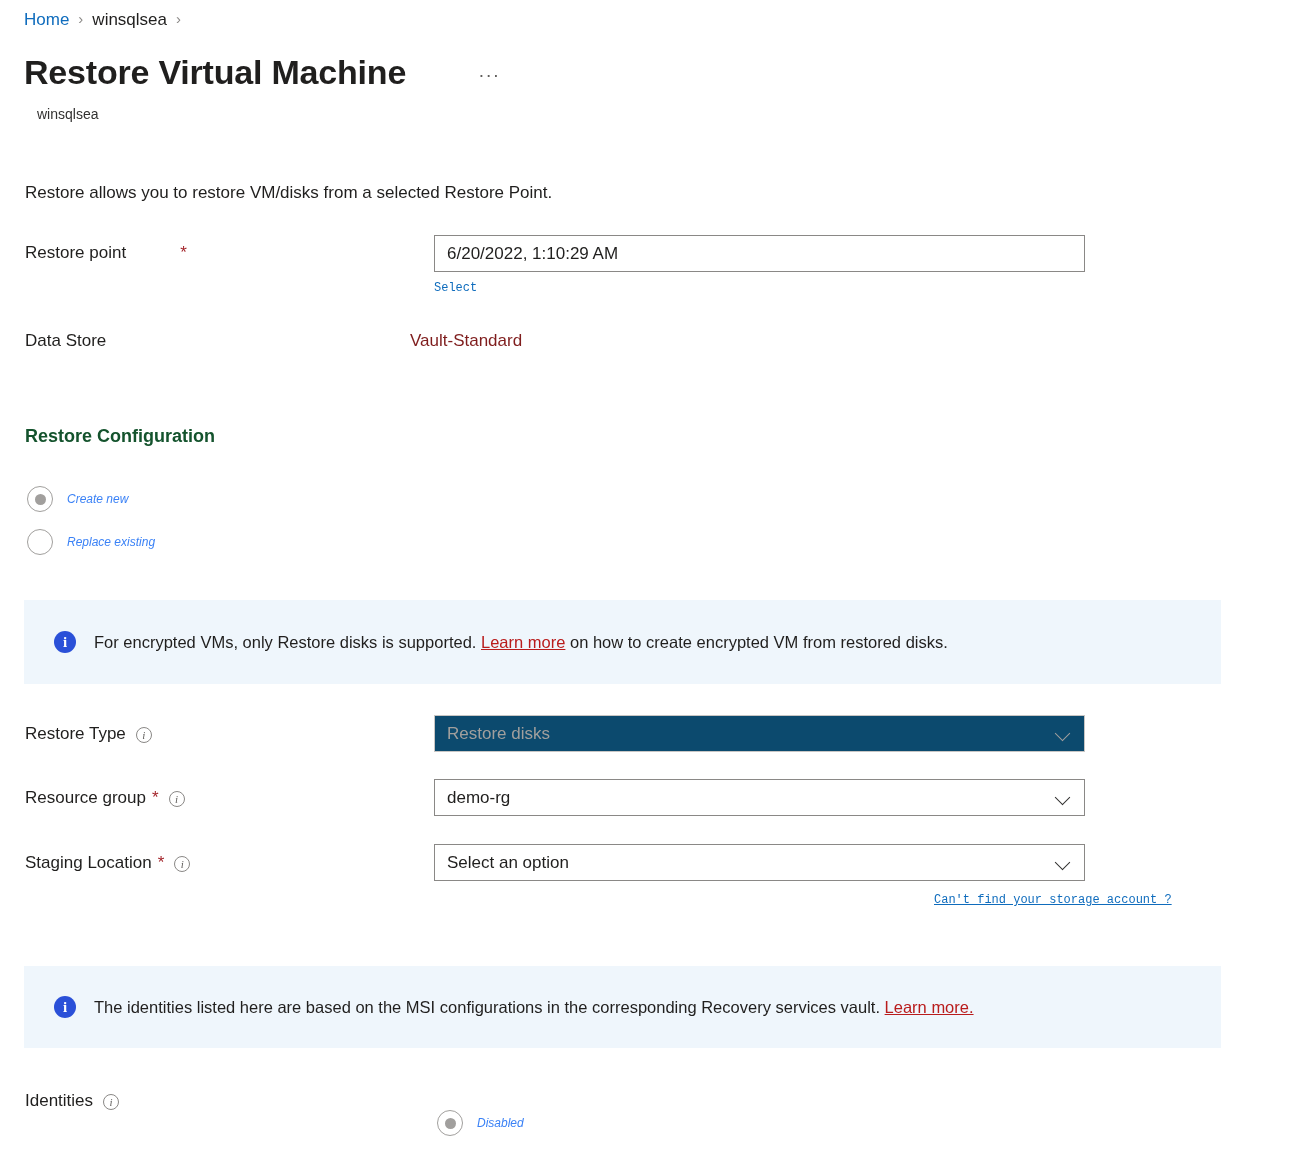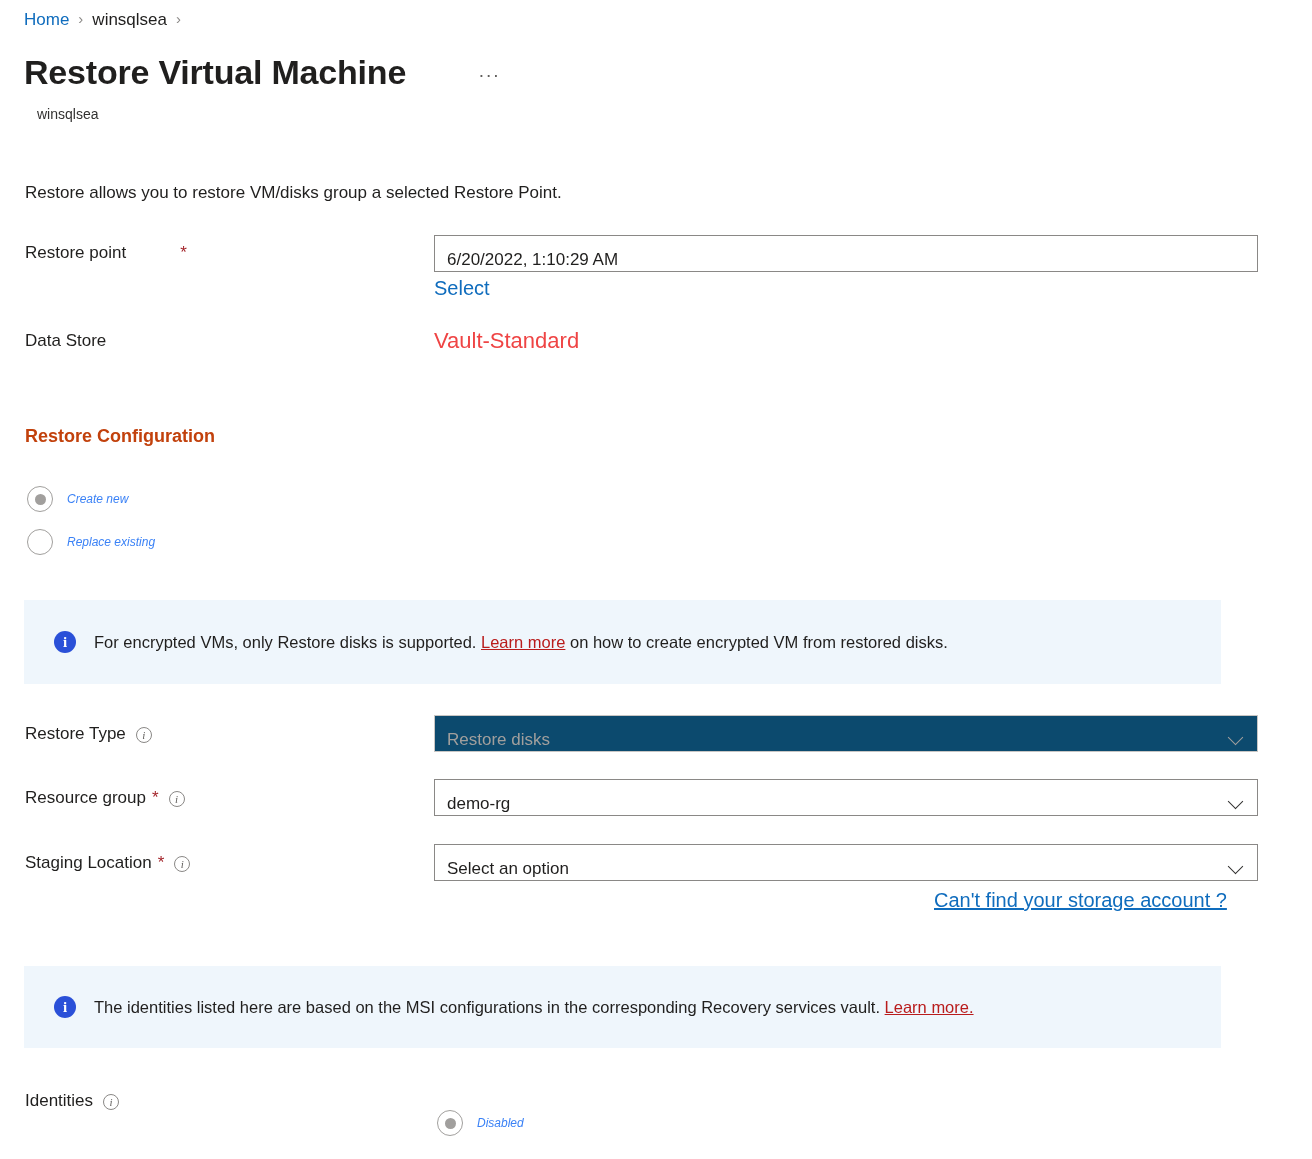--- a/index.html
+++ b/index.html
@@ -64,30 +64,30 @@
     display: inline-flex; align-items: center; justify-content: center;
     width: 16px; height: 16px; margin-left: 10px;
     border: 1px solid #8a8886; border-radius: 50%;
     color: #605e5c; font-size: 11px; font-style: italic;
     font-family: "Liberation Serif", serif;
     line-height: 1; cursor: pointer;
     transform: translateY(1px);
   }
 
   .field-value {
-    position: absolute; left: 434px;
-    font-size: 22px; color: #ef4444; line-height: 24px;
+    position: absolute; left: 410px;
+    font-size: 17px; color: #7f1d1d; line-height: 24px;
   }
 
   
   .textbox, .dropdown {
-    position: absolute; left: 434px; width: 824px; height: 37px;
+    position: absolute; left: 434px; width: 651px; height: 37px;
     border: 1px solid #8a8886; background: #ffffff;
-    display: flex; align-items: flex-start;
-    padding: 14px 12px; font-size: 17px; color: #201f1e;
+    display: flex; align-items: center;
+    padding: 8px 12px; font-size: 17px; color: #201f1e;
   }
   .dropdown { justify-content: space-between; cursor: pointer; }
   .textbox { cursor: text; }
   .dropdown.disabled {
     background: #0c4a6e; border-color: #c8c6c4; color: #a19f9d; cursor: default;
   }
   .chev {
     width: 16px; height: 16px; flex: 0 0 16px;
     display: inline-block; position: relative;
   }
@@ -95,29 +95,29 @@
     content: ""; position: absolute; left: 1px; top: 2px;
     width: 10px; height: 10px;
     border-right: 1.6px solid #323130; border-bottom: 1.6px solid #323130;
     transform: rotate(45deg);
   }
   .dropdown.disabled .chev::before {
     border-right-color: #a19f9d; border-bottom-color: #a19f9d;
   }
 
   .link {
-    position: absolute; color: #0f6cbd; font-size: 20px;
-    line-height: 22px; cursor: pointer;
+    position: absolute; color: #0f6cbd; font-size: 12px;
+    line-height: 22px; cursor: pointer; font-family: Liberation Mono, monospace;
   }
   .link.underline { text-decoration: underline; }
 
   
   .section-head {
     position: absolute; left: 25px;
-    font-size: 18px; font-weight: 700; color: #c2410c; line-height: 24px;
+    font-size: 18px; font-weight: 700; color: #14532d; line-height: 24px;
   }
 
   
   .radio-row {
     position: absolute; display: flex; align-items: center;
   }
   .radio {
     width: 26px; height: 26px; border-radius: 50%;
     border: 1.6px solid #a19f9d; background: #ffffff;
     display: inline-flex; align-items: center; justify-content: center;
@@ -164,21 +164,21 @@
     <span class="bc-current">winsqlsea</span>
     <span class="bc-sep">›</span>
   </div>
 
   <div class="title-row">
     <span class="page-title">Restore Virtual Machine</span>
     <span class="ellipsis-btn">···</span>
   </div>
   <div class="subtitle">winsqlsea</div>
 
-  <div class="intro">Restore allows you to restore VM/disks group a selected Restore Point.</div>
+  <div class="intro">Restore allows you to restore VM/disks from a selected Restore Point.</div>
 
   <div class="row-label" style="top:241px;gap:48px;">
     <span>Restore point</span>
     <span class="req-star">*</span>
   </div>
   <div class="textbox" style="top:235px;">
     <span>6/20/2022, 1:10:29 AM</span>
   </div>
   <div class="link" style="left:434px; top:277px;">Select</div>
 

